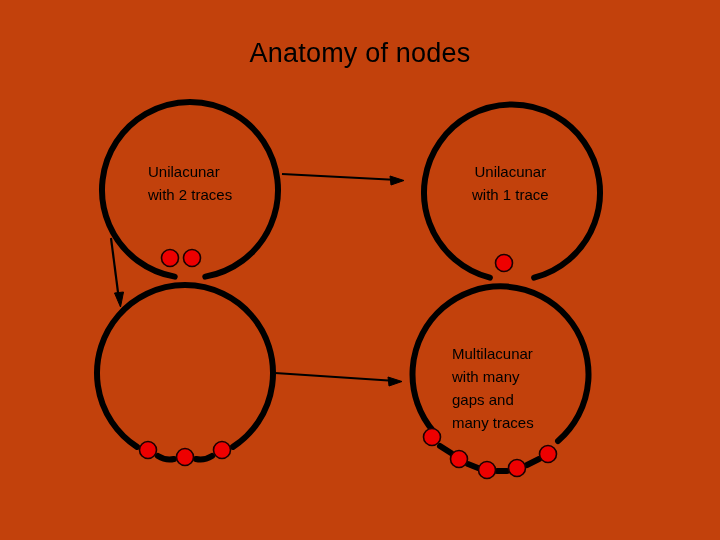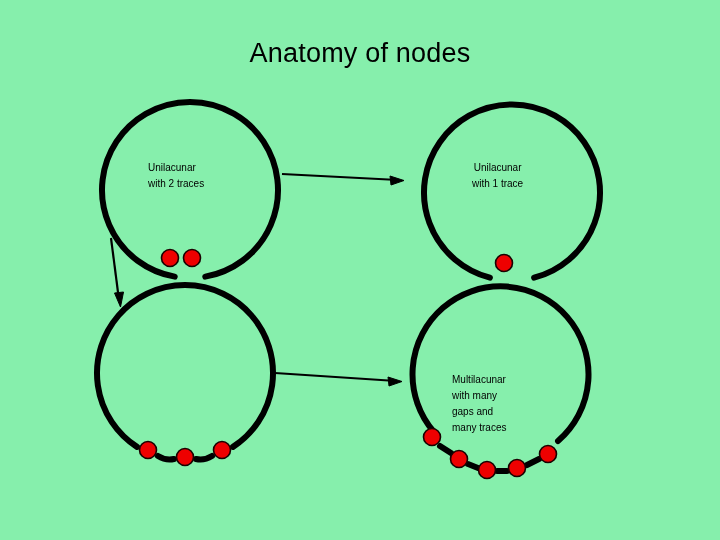--- a/index.html
+++ b/index.html
@@ -11,21 +11,21 @@
     width: 720px;
     height: 540px;
     overflow: hidden;
     font-family: "Liberation Sans", sans-serif;
     color: #000000;
   }
   #slide {
     position: relative;
     width: 720px;
     height: 540px;
-    background: #86efac;
+    background: #c2410c;
   }
   #title {
     position: absolute;
     left: 0;
     top: 38px;
     width: 720px;
     text-align: center;
     font-size: 27px;
     font-weight: normal;
     letter-spacing: 0.2px;
@@ -33,30 +33,30 @@
   }
   #canvas {
     position: absolute;
     left: 0;
     top: 0;
     width: 720px;
     height: 540px;
   }
   .node-label {
     position: absolute;
-    font-size: 10px;
-    line-height: 16px;
+    font-size: 15px;
+    line-height: 23px;
     color: #000000;
     white-space: pre-line;
     text-align: left;
   }
   #label-0 { left: 148px; top: 160px; }
   #label-1 { left: 472px; top: 160px; text-align: center; }
   #label-2 { left: 142px; top: 353px; }
-  #label-3 { left: 452px; top: 372px; }
+  #label-3 { left: 452px; top: 342px; }
 </style>
 </head>
 <body>
 
 <div id="slide">
 
   <div id="title">Anatomy of nodes</div>
 
   <svg id="canvas" viewBox="0 0 720 540">
 

